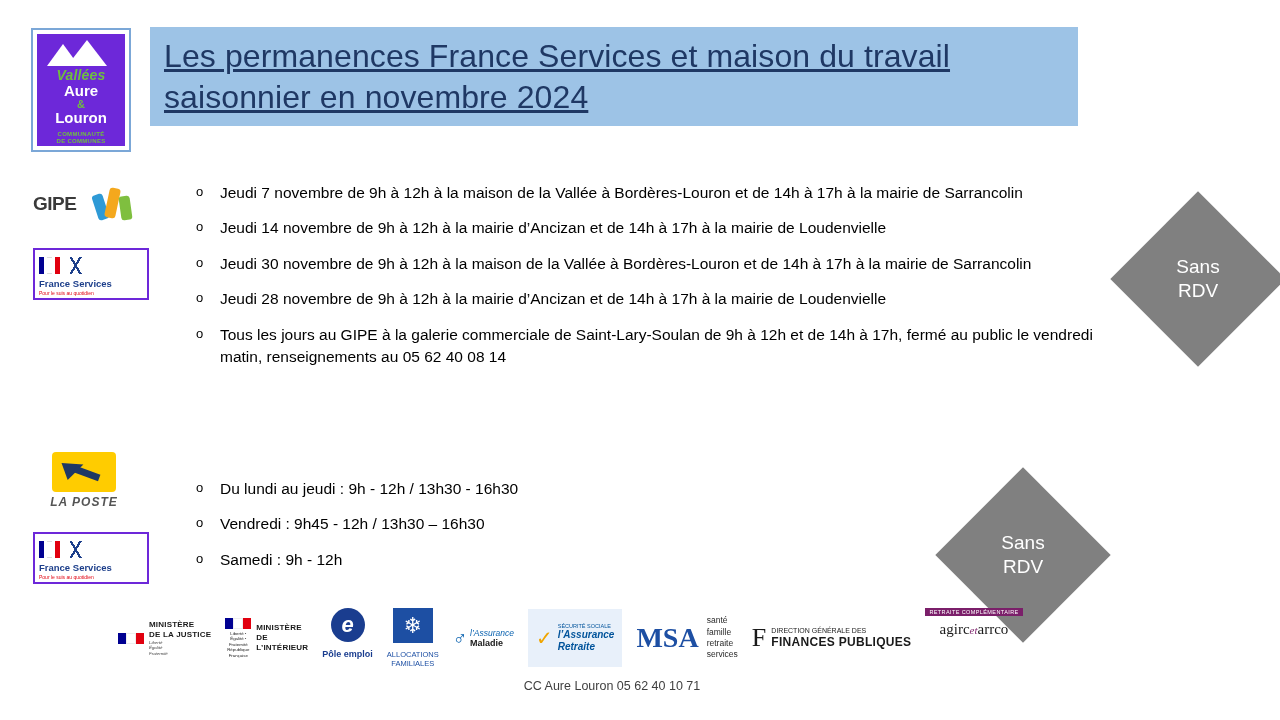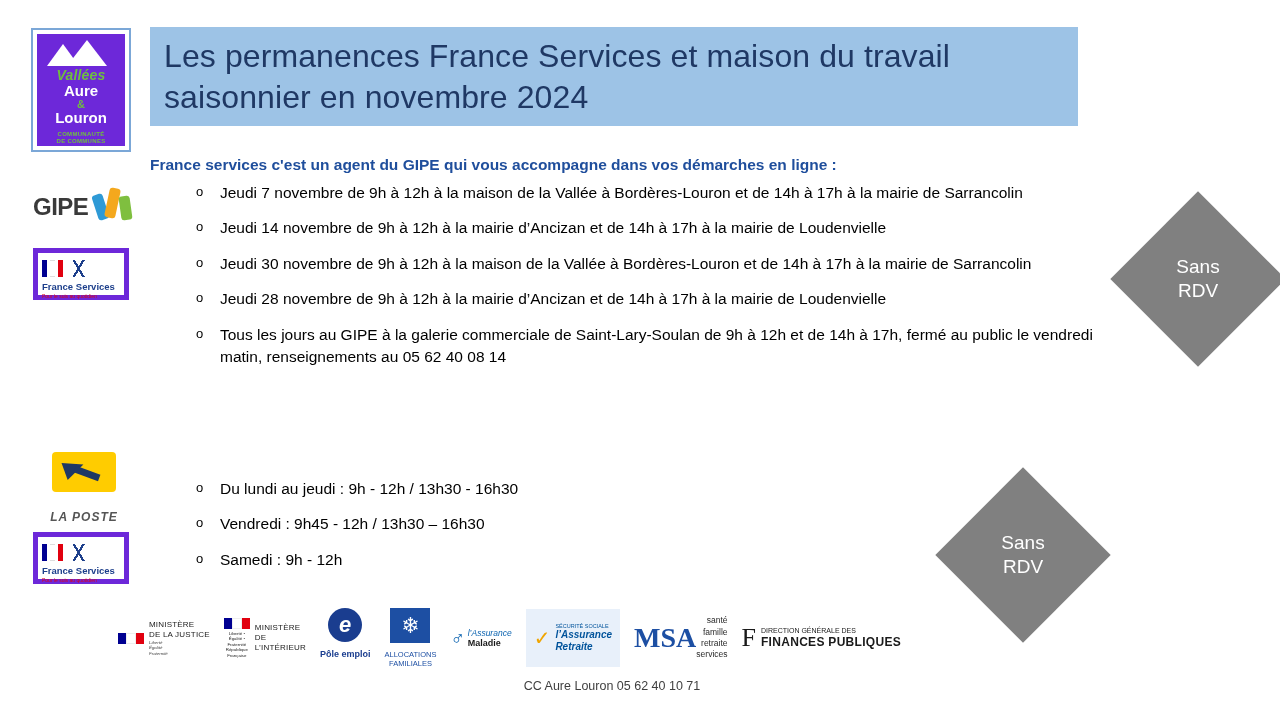--- a/index.html
+++ b/index.html
@@ -72,20 +72,21 @@
     display: flex; align-items: center;
     padding: 0 14px;
   }
   .title-text {
     color: #1f3864;
     font-size: 32px;
     line-height: 1.28;
     font-weight: 400;
     white-space: pre-line;
     letter-spacing: .1px;
+    text-decoration: underline;
   }
 
   
   .section-heading {
     position: absolute;
     color: #1f4e9c;
     font-weight: bold;
     font-size: 15.5px;
   }
   #heading-gipe { left: 150px; top: 156px; width: 980px; }
@@ -134,32 +135,32 @@
   #diamond-2 { left: 961px; top: 493px; }
   #diamond-2-label { left: 961px; top: 493px; }
 
   
   .gipe-logo {
     position: absolute; left: 33px; top: 184px;
     width: 100px; height: 46px;
   }
   .gipe-text {
     position: absolute; left: 0; top: 9px;
-    font-size: 24px; font-weight: bold; color: #3a3a3a;
+    font-size: 19px; font-weight: bold; color: #3a3a3a;
     letter-spacing: -.5px;
   }
   .gipe-fig { position: absolute; width: 11px; border-radius: 3px; }
   .gipe-f1 { left: 62px; top: 10px; height: 26px; background: #2e9ad6; transform: rotate(-18deg); }
   .gipe-f2 { left: 74px; top: 4px; height: 30px; background: #f4a81d; transform: rotate(12deg); }
   .gipe-f3 { left: 87px; top: 12px; height: 24px; background: #7fbf3f; transform: rotate(-8deg); }
 
   .fs-logo {
     position: absolute;
-    width: 96px; height: 52px;
-    border: 5px solid #6d28d9;
+    width: 116px; height: 52px;
+    border: 2px solid #6d28d9;
     background: #ffffff;
     padding: 3px 4px;
   }
   #fs-logo-1 { left: 33px; top: 248px; }
   #fs-logo-2 { left: 33px; top: 532px; }
   .fs-marianne {
     display: flex; align-items: center; height: 24px; gap: 3px;
   }
   .fs-flag { width: 5px; height: 17px; }
   .fs-blue { background: #000091; }
@@ -194,21 +195,21 @@
     border-bottom: 9px solid transparent;
     transform: rotate(-20deg);
   }
   .laposte-bird2 {
     position: absolute; left: 22px; top: 18px;
     width: 26px; height: 7px; background: #1f3864;
     transform: rotate(20deg);
   }
   .laposte-text {
     font-size: 12px; font-style: italic; font-weight: bold;
-    color: #555; letter-spacing: 1px; margin-top: 18px;
+    color: #555; letter-spacing: 1px; margin-top: 3px;
   }
 
   
   .partners {
     position: absolute;
     left: 118px; top: 604px;
     width: 1020px; height: 68px;
     display: flex; align-items: center; gap: 14px;
   }
   .partner {
@@ -216,21 +217,21 @@
     height: 60px;
   }
   .p-flag { display: flex; flex-direction: column; width: 26px; }
   .p-flag .bars { display: flex; height: 11px; }
   .p-flag .bars i { flex: 1; }
   .p-flag .b-b { background: #000091; }
   .p-flag .b-w { background: #fff; border: 1px solid #eee; }
   .p-flag .b-r { background: #e1000f; }
   .p-flag .fl-txt { font-size: 4.4px; color: #222; line-height: 1.25; margin-top: 2px; text-align: center; }
   .p-label {
-    font-size: 8px; font-weight: normal; color: #1a1a1a;
+    font-size: 8px; font-weight: bold; color: #1a1a1a;
     line-height: 1.25; letter-spacing: .2px;
   }
   .p-devise { font-size: 4.4px; color: #444; line-height: 1.2; font-style: italic; }
 
   .pe-logo { display: flex; flex-direction: column; align-items: center; }
   .pe-circle {
     width: 34px; height: 34px; border-radius: 50%;
     background: #1a3d8f; color: #fff;
     display: flex; align-items: center; justify-content: center;
     font-size: 22px; font-style: italic; font-weight: bold;
@@ -252,21 +253,21 @@
 
   .retraite-logo {
     background: #e8f0fa; padding: 6px 8px;
     display: flex; align-items: center; gap: 5px;
     height: 58px;
   }
   .retraite-swoosh { font-size: 20px; color: #f0a500; }
   .retraite-text { font-size: 10px; color: #00539b; font-style: italic; font-weight: bold; line-height: 1.2; }
   .retraite-small { font-size: 5.5px; color: #00539b; font-style: normal; font-weight: normal; }
 
-  .msa-logo { display: flex; align-items: center; gap: 0; text-align: right; }
+  .msa-logo { display: flex; align-items: center; gap: 8px; }
   .msa-mark { font-size: 28px; color: #1d4fa3; font-weight: bold; font-family: "Liberation Serif", serif; }
   .msa-text { font-size: 8.5px; color: #2a2a2a; line-height: 1.35; }
 
   .dgfip-logo { display: flex; align-items: center; gap: 5px; }
   .dgfip-mark { font-size: 26px; color: #1a1a1a; font-family: "Liberation Serif", serif; }
   .dgfip-text { font-size: 7px; color: #1a1a1a; line-height: 1.3; }
   .dgfip-text b { display: block; font-size: 12px; letter-spacing: .3px; }
 
   .agirc-logo { display: flex; flex-direction: column; }
   .agirc-top { background: #7b1f6a; color: #fff; font-size: 5.5px; padding: 1px 4px; letter-spacing: .4px; }
@@ -299,21 +300,20 @@
       <div class="cc-word-louron">Louron</div>
       <div class="cc-sub" style="white-space:pre-line">COMMUNAUTÉ
 DE COMMUNES</div>
     </div>
   </div>
 
   <div class="title-banner">
     <div class="title-text">Les permanences France Services et maison du travail saisonnier en novembre 2024</div>
   </div>
 
-  <div class="section-heading" id="heading-gipe">France services c'est un  agent du GIPE qui vous accompagne dans vos démarches en ligne :</div>
 
   <div class="bullets" id="bullets-gipe">
     <div class="bullet-row">
       <span class="bullet-mark">o</span>
       <span class="bullet-text">Jeudi 7 novembre  de 9h à 12h à la maison de la Vallée à Bordères-Louron et de 14h à 17h à la mairie de Sarrancolin</span>
     </div>
     <div class="bullet-row">
       <span class="bullet-mark">o</span>
       <span class="bullet-text">Jeudi 14 novembre de 9h à 12h à la mairie d’Ancizan et de 14h à 17h à la mairie de Loudenvielle</span>
     </div>
@@ -467,18 +467,24 @@
     </div>
 
     <div class="partner dgfip-logo">
       <div class="dgfip-mark">F</div>
       <div class="dgfip-text">
         <span>DIRECTION GÉNÉRALE DES</span>
         <b>FINANCES PUBLIQUES</b>
       </div>
     </div>
 
+    <div class="partner agirc-logo">
+      <div class="agirc-top">RETRAITE COMPLÉMENTAIRE</div>
+      <div class="agirc-text">
+        <span>agirc</span><em>et</em><span>arrco</span>
+      </div>
+    </div>
 
   </div>
 
   <div class="footer">CC Aure Louron 05 62 40 10 71</div>
 
 </div>
 
 </body></html>

